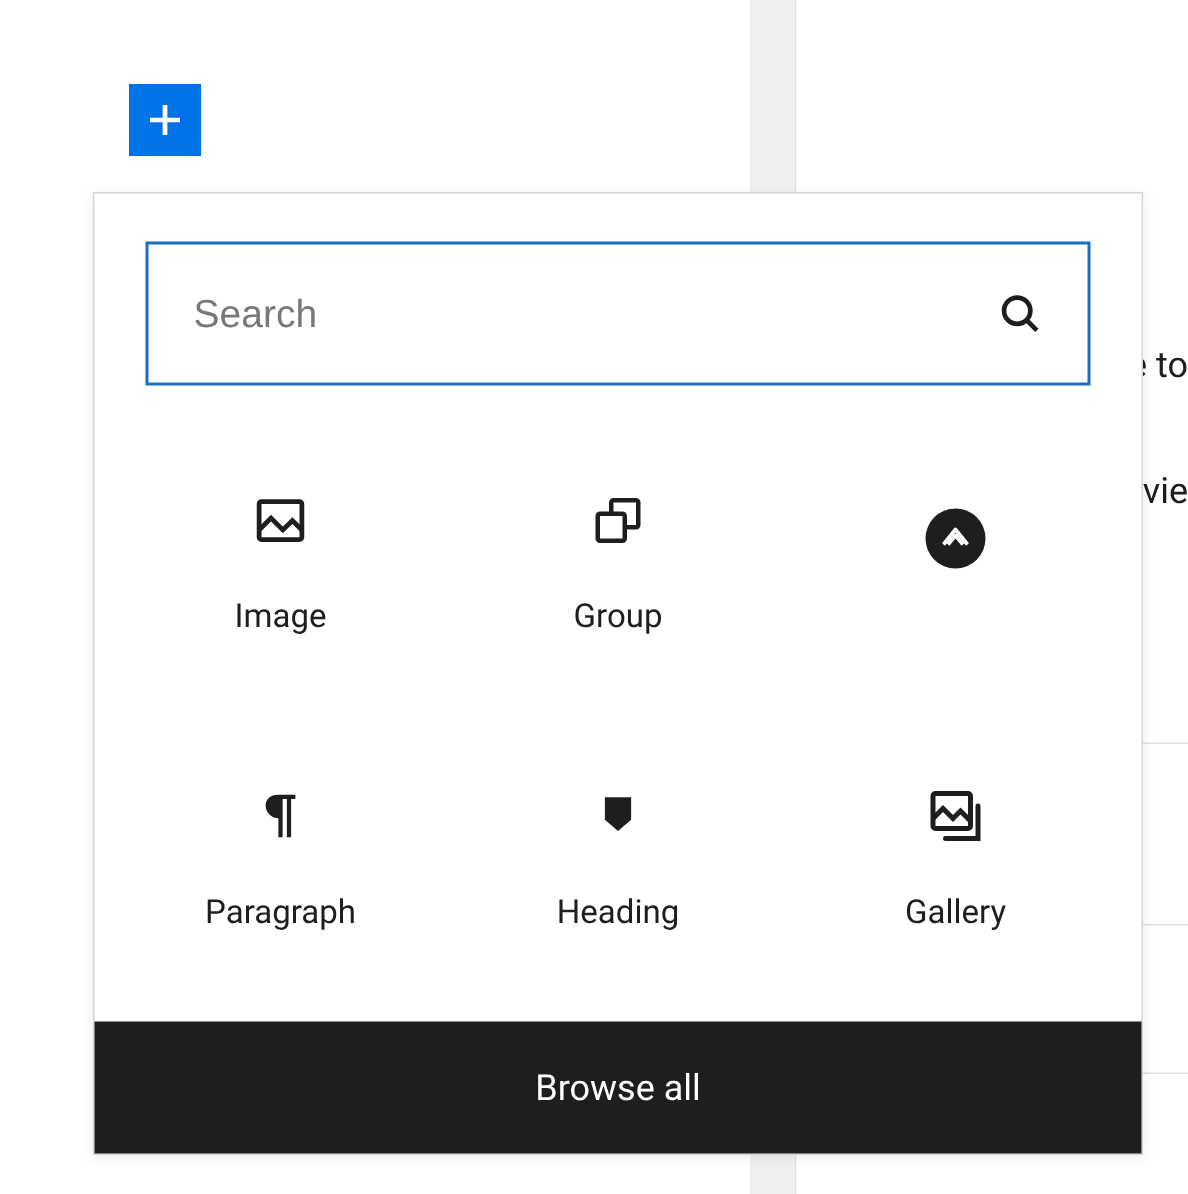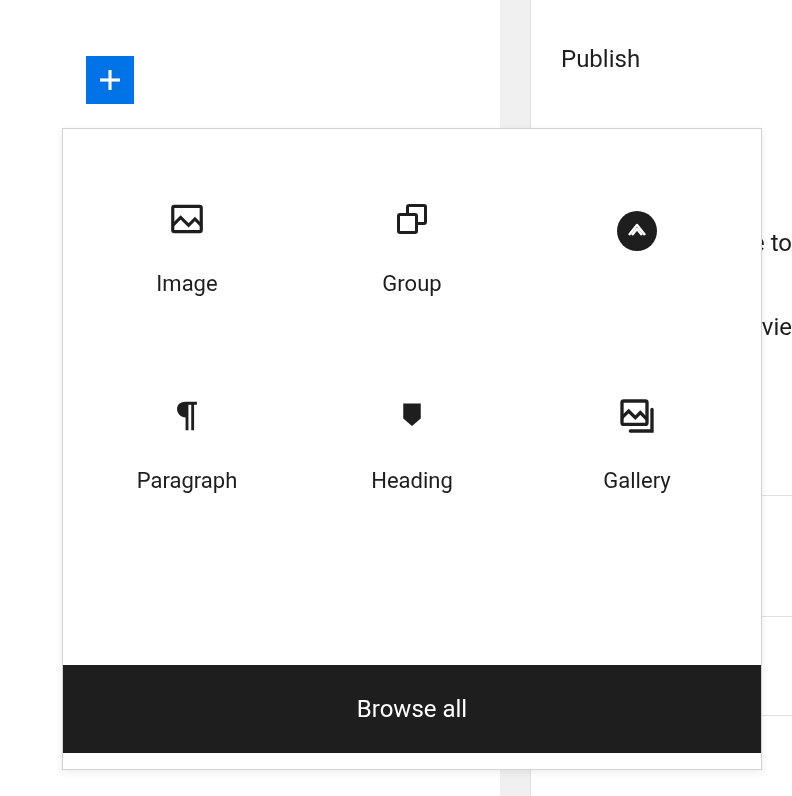--- a/index.html
+++ b/index.html
@@ -148,54 +148,62 @@
       border-radius: 50%;
       background: #1e1e1e;
       display: flex;
       align-items: center;
       justify-content: center;
     }
     .browse-all {
       position: absolute;
       left: 0;
       right: 0;
-      bottom: 16px;
+      bottom: 0;
       height: 88px;
       background: #1e1e1e;
       color: #fff;
       display: flex;
       align-items: center;
       justify-content: center;
       font-size: 24px;
       cursor: pointer;
     }
   </style>
 </head>
 <body>
 
 <div class="vertical-divider"></div>
 <div class="sidebar-divider"></div>
 
 <div class="sidebar">
-  <div class="sidebar-header">Publish</div>
   <div class="sidebar-text sidebar-text-1">e to</div>
   <div class="sidebar-text sidebar-text-2">vie</div>
   <div class="sidebar-hr hr1"></div>
   <div class="sidebar-hr hr2"></div>
   <div class="sidebar-hr hr3"></div>
 </div>
 
 <div class="add-button">
   <svg viewBox="0 0 24 24" fill="none" stroke="#fff" stroke-width="2.5">
     <line x1="12" y1="4" x2="12" y2="20"></line>
     <line x1="4" y1="12" x2="20" y2="12"></line>
   </svg>
 </div>
 
 <div class="inserter-panel">
+  <div class="search-container">
+    <div class="search-box">
+      <input class="search-input" type="text" placeholder="Search" style="">
+      <svg class="search-icon" viewBox="0 0 24 24" fill="none" stroke="#1e1e1e" stroke-width="2.5">
+        <circle cx="10.5" cy="10.5" r="7"></circle>
+        <line x1="21" y1="21" x2="15.5" y2="15.5"></line>
+      </svg>
+    </div>
+  </div>
 
   <div class="blocks-grid">
     <div class="block-item">
       <div class="block-icon">
         <svg viewBox="0 0 24 24" width="38" height="38" fill="none" stroke="#1e1e1e" stroke-width="2">
           <rect x="3" y="4" width="18" height="16" rx="1"></rect>
           <path d="M3 16 L8 11 L13 16 L17 12 L21 16"></path>
         </svg>
       </div>
       <span class="block-label">Image</span>

